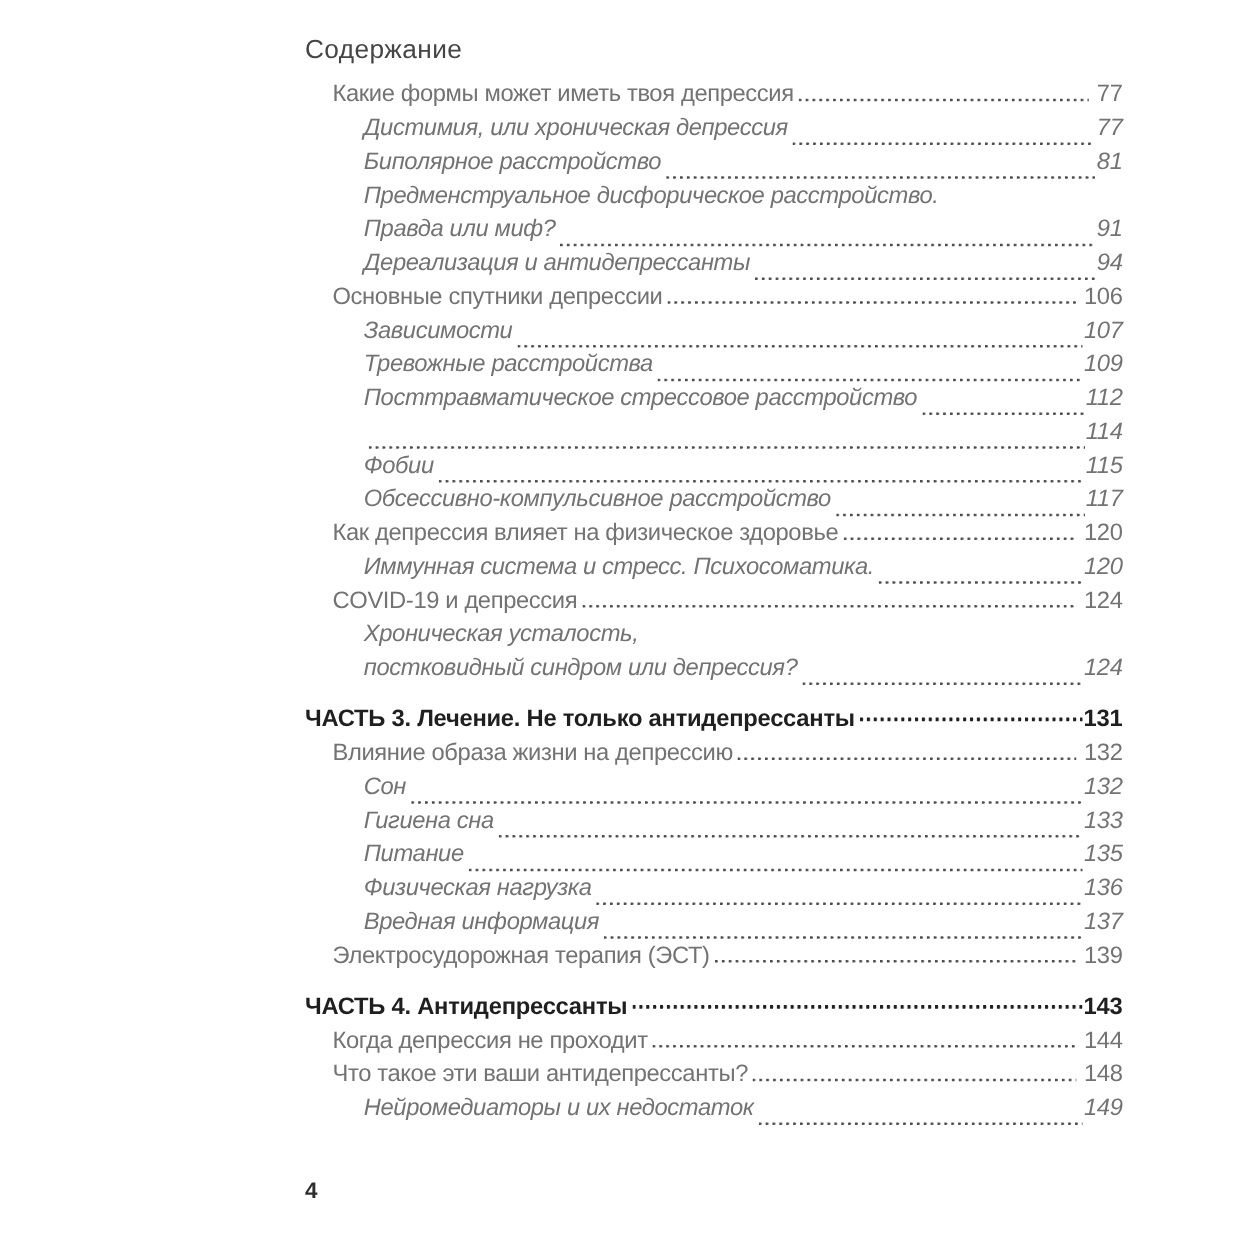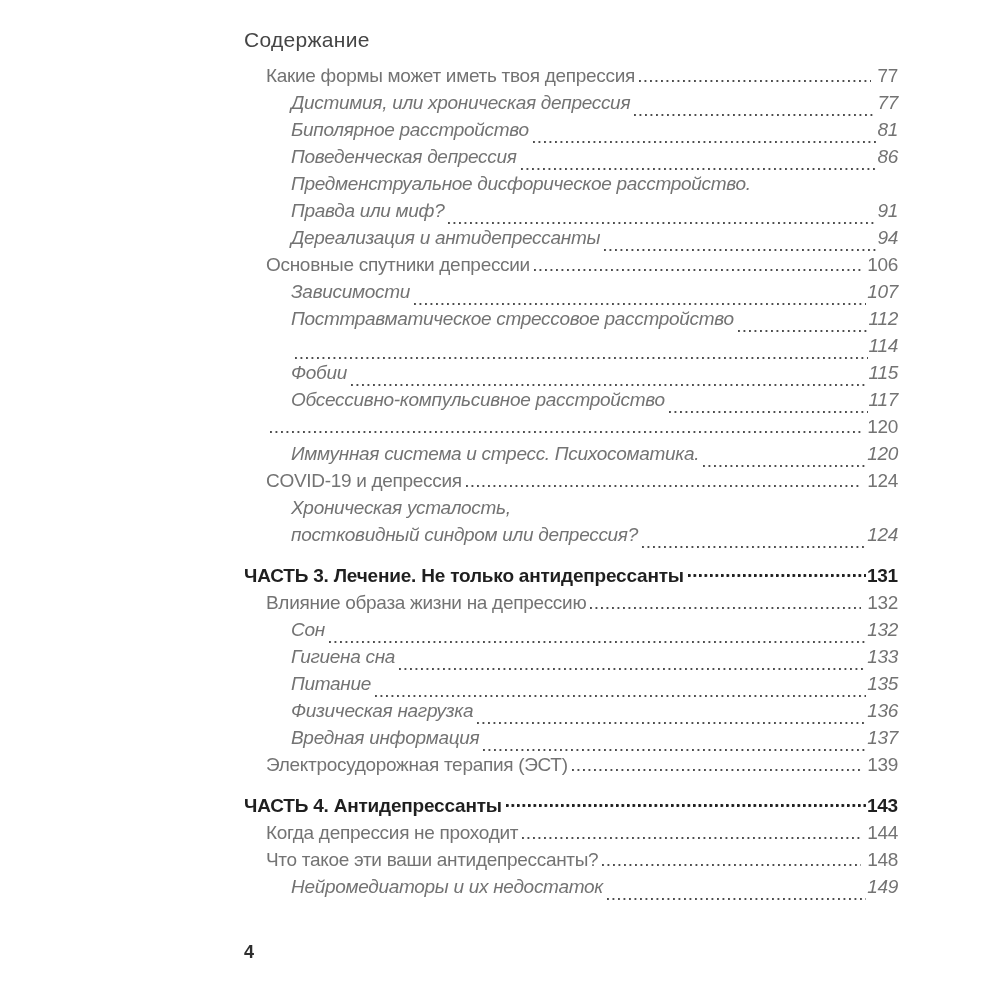--- a/index.html
+++ b/index.html
@@ -91,25 +91,20 @@
       <div class="toc-row level-2 italic">
     <span class="toc-text">Дистимия, или хроническая депрессия</span>
     <span class="toc-leader"></span>
     <span class="toc-page">77</span>
   </div>
       <div class="toc-row level-2 italic">
     <span class="toc-text">Биполярное расстройство</span>
     <span class="toc-leader"></span>
     <span class="toc-page">81</span>
   </div>
-      <div class="toc-row level-2 italic">
-    <span class="toc-text">Поведенческая депрессия</span>
-    <span class="toc-leader"></span>
-    <span class="toc-page">86</span>
-  </div>
       <div class="toc-row level-2 italic no-page">
     <span class="toc-text">Предменструальное дисфорическое расстройство.</span>
 
   </div>
       <div class="toc-row level-2 italic">
     <span class="toc-text">Правда или миф?</span>
     <span class="toc-leader"></span>
     <span class="toc-page">91</span>
   </div>
       <div class="toc-row level-2 italic">
@@ -121,39 +116,45 @@
     <span class="toc-text">Основные спутники депрессии</span>
     <span class="toc-leader"></span>
     <span class="toc-page">106</span>
   </div>
       <div class="toc-row level-2 italic">
     <span class="toc-text">Зависимости</span>
     <span class="toc-leader"></span>
     <span class="toc-page">107</span>
   </div>
       <div class="toc-row level-2 italic">
+    <span class="toc-text">Тревожные расстройства</span>
+    <span class="toc-leader"></span>
+    <span class="toc-page">109</span>
+  </div>
+      <div class="toc-row level-2 italic">
     <span class="toc-text">Посттравматическое стрессовое расстройство</span>
     <span class="toc-leader"></span>
     <span class="toc-page">112</span>
   </div>
       <div class="toc-row level-2 italic">
     <span class="toc-leader"></span>
     <span class="toc-page">114</span>
   </div>
       <div class="toc-row level-2 italic">
     <span class="toc-text">Фобии</span>
     <span class="toc-leader"></span>
     <span class="toc-page">115</span>
   </div>
       <div class="toc-row level-2 italic">
     <span class="toc-text">Обсессивно-компульсивное расстройство</span>
     <span class="toc-leader"></span>
     <span class="toc-page">117</span>
   </div>
       <div class="toc-row level-1 regular">
+    <span class="toc-text">Как депрессия влияет на физическое здоровье</span>
     <span class="toc-leader"></span>
     <span class="toc-page">120</span>
   </div>
       <div class="toc-row level-2 italic">
     <span class="toc-text">Иммунная система и стресс. Психосоматика.</span>
     <span class="toc-leader"></span>
     <span class="toc-page">120</span>
   </div>
       <div class="toc-row level-1 regular">
     <span class="toc-text">COVID-19 и депрессия</span>

